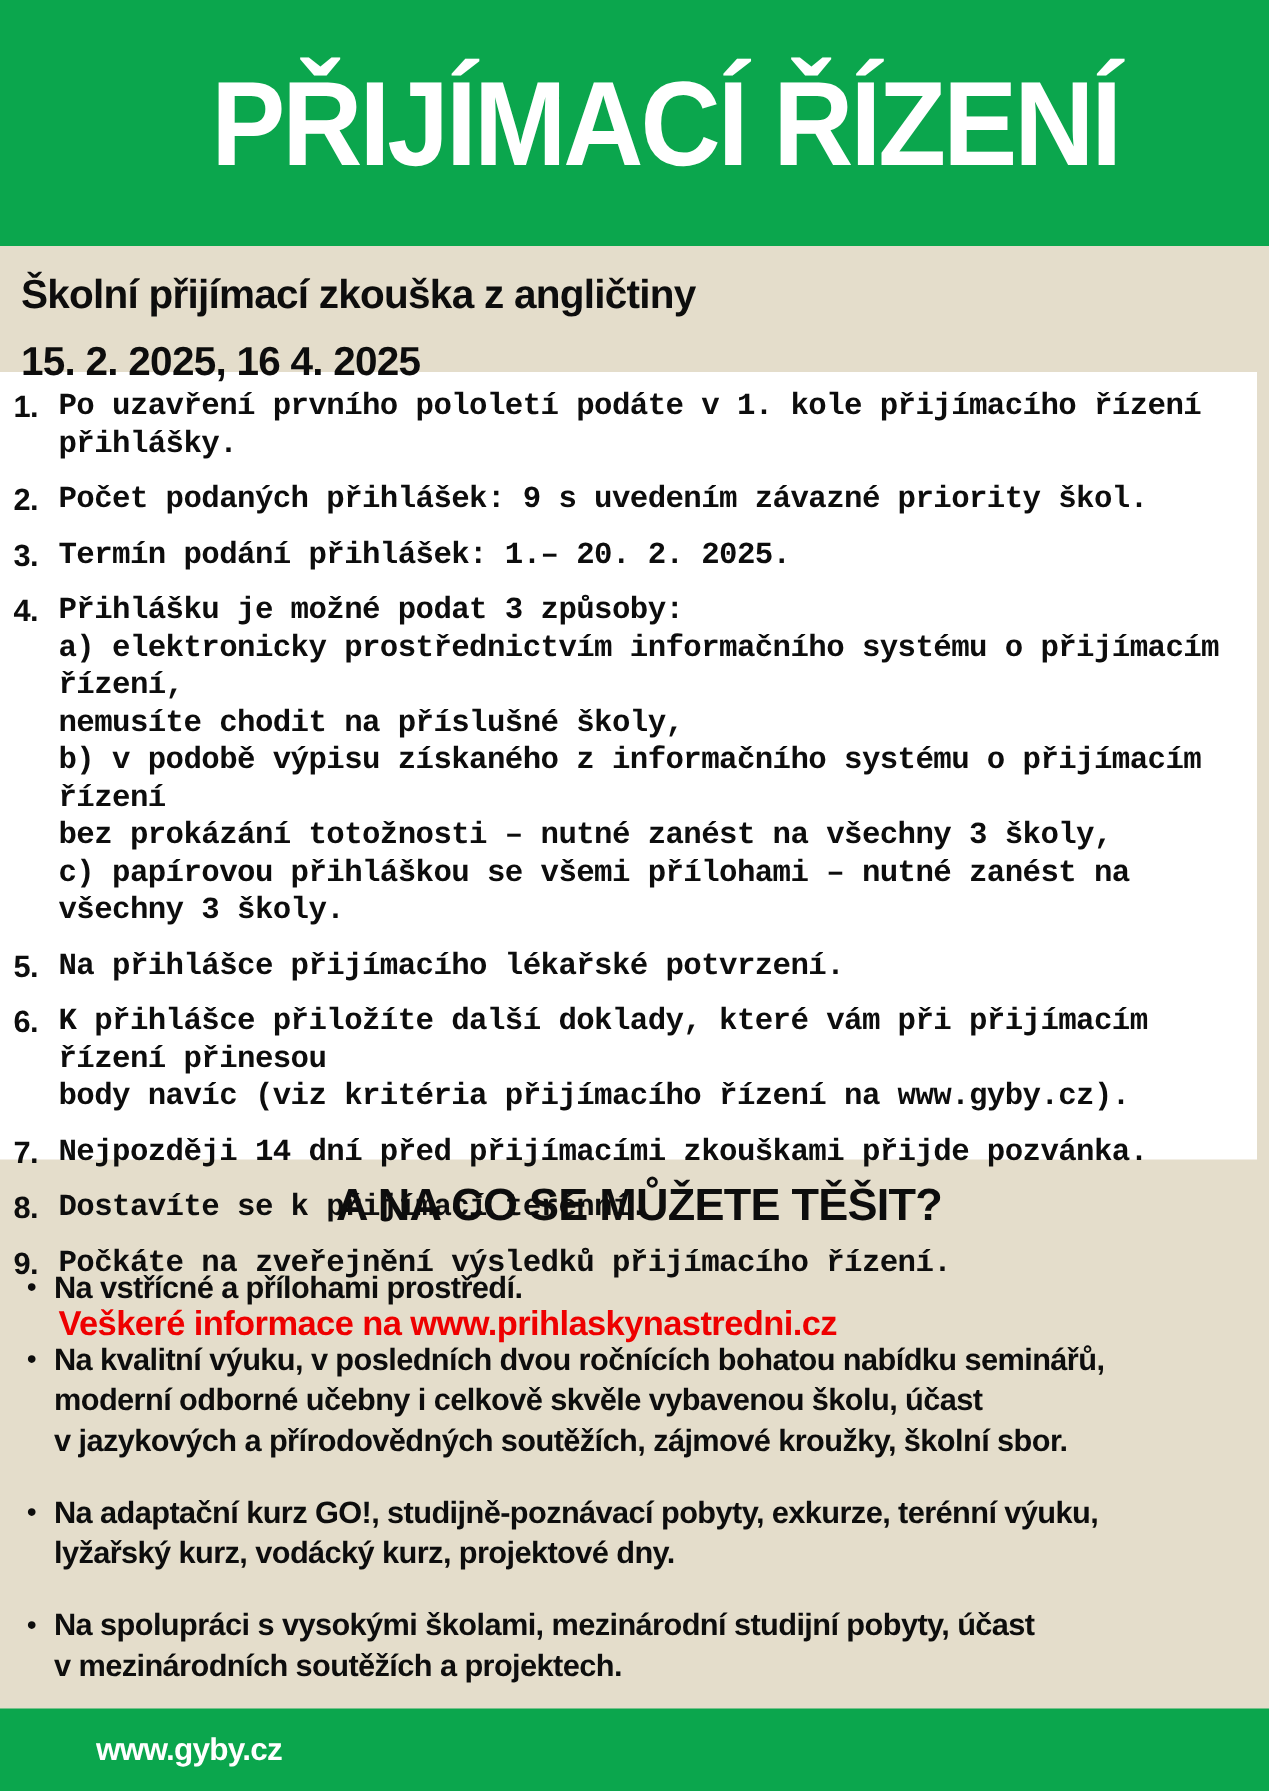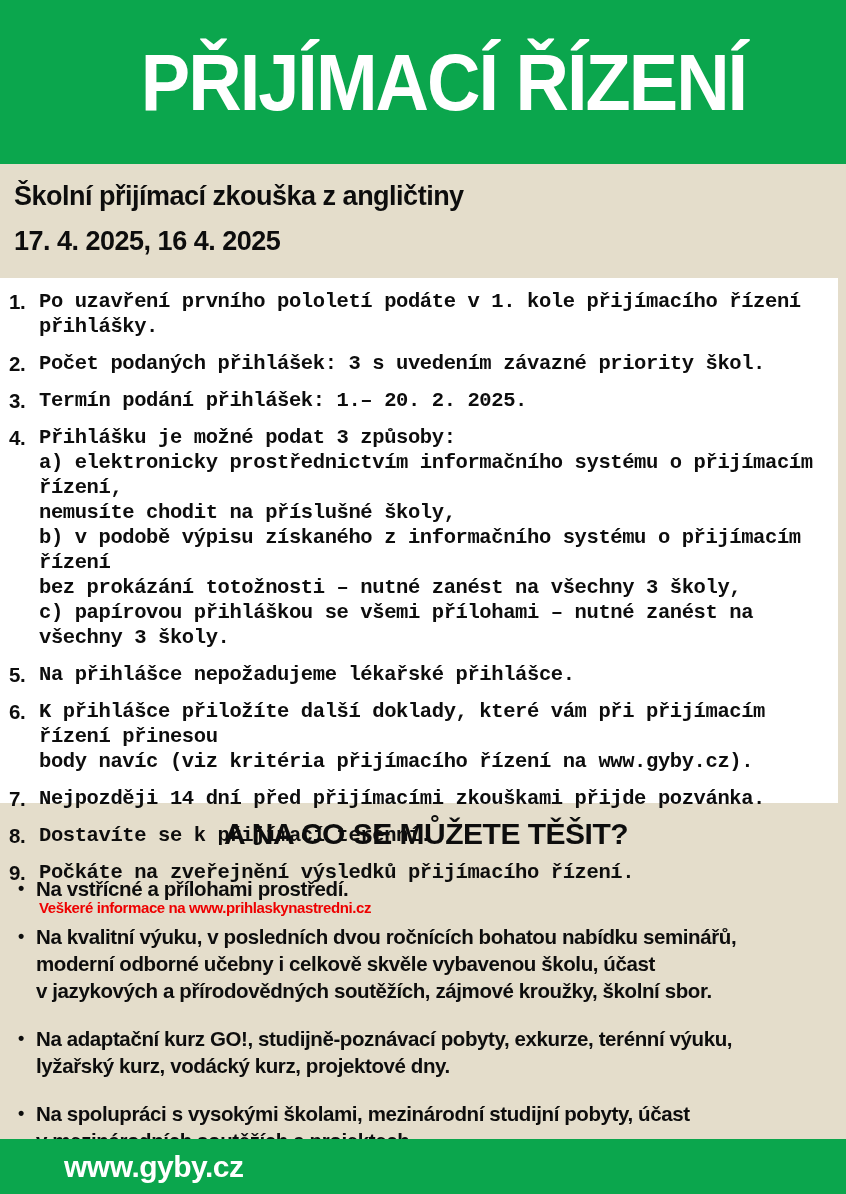--- a/index.html
+++ b/index.html
@@ -29,21 +29,21 @@
     color: #ffffff;
     font-size: 74px;
     font-weight: 700;
     letter-spacing: -2px;
     transform: scaleY(1.08);
     white-space: nowrap;
   }
 
   
   .dates {
-    height: 114px;
+    height: 84px;
     padding: 17px 0 0 14px;
   }
   .date-row {
     display: grid;
     grid-template-columns: 519px auto;
     align-items: baseline;
     height: 45px;
     font-size: 27px;
     font-weight: 700;
     letter-spacing: -0.5px;
@@ -61,21 +61,21 @@
     grid-template-columns: 30px auto;
     margin-bottom: 12px;
     font-size: 20.5px;
     font-weight: 700;
     letter-spacing: -0.4px;
     line-height: 25px;
   }
   .step-text { white-space: pre-line; font-family: Liberation Mono, monospace; }
   .info-note {
     margin: 14px 0 0 30px;
-    font-size: 15px;
+    font-size: 23px;
     font-weight: 700;
     letter-spacing: -0.4px;
     color: #ee0000;
   }
 
   
   .teaser { padding: 14px 8px 0 14px; }
   .teaser h2 {
     text-align: center;
     font-size: 30px;
@@ -101,69 +101,69 @@
     left: 0; right: 0; bottom: 0;
     height: 55px;
     background: #0ba64d;
     display: flex;
     align-items: center;
     justify-content: space-between;
     padding: 0 72px 0 64px;
   }
   .footer-band span {
     color: #ffffff;
-    font-size: 30px;
+    font-size: 21px;
     font-weight: 700;
     letter-spacing: -0.5px;
   }
 </style>
 </head>
 <body>
 
 <div class="poster">
 
   <div class="header-band">
     <h1>PŘIJÍMACÍ ŘÍZENÍ</h1>
   </div>
 
   <div class="dates">
     <div class="date-row">
       <span>Školní přijímací zkouška z angličtiny</span>
     </div>
     <div class="date-row">
-      <span>17. 4. 2025, 16 4. 2025</span>
+      <span>15. 2. 2025, 16 4. 2025</span>
     </div>
   </div>
 
   <div class="white-panel">
     <div id="steps-container">
         <div class="step">
           <span class="step-num">1.</span>
           <span class="step-text">Po uzavření prvního pololetí podáte v 1. kole přijímacího řízení přihlášky.</span>
         </div>
         <div class="step">
           <span class="step-num">2.</span>
-          <span class="step-text">Počet podaných přihlášek: 3 s uvedením závazné priority škol.</span>
+          <span class="step-text">Počet podaných přihlášek: 9 s uvedením závazné priority škol.</span>
         </div>
         <div class="step">
           <span class="step-num">3.</span>
           <span class="step-text">Termín podání přihlášek: 1.– 20. 2. 2025.</span>
         </div>
         <div class="step">
           <span class="step-num">4.</span>
           <span class="step-text">Přihlášku je možné podat 3 způsoby:
 a) elektronicky prostřednictvím informačního systému o přijímacím řízení,
 nemusíte chodit na příslušné školy,
 b) v podobě výpisu získaného z informačního systému o přijímacím řízení
 bez prokázání totožnosti – nutné zanést na všechny 3 školy,
 c) papírovou přihláškou se všemi přílohami – nutné zanést na všechny 3 školy.</span>
         </div>
         <div class="step">
           <span class="step-num">5.</span>
-          <span class="step-text">Na přihlášce nepožadujeme lékařské přihlášce.</span>
+          <span class="step-text">Na přihlášce přijímacího lékařské potvrzení.</span>
         </div>
         <div class="step">
           <span class="step-num">6.</span>
           <span class="step-text">K přihlášce přiložíte další doklady, které vám při přijímacím řízení přinesou
 body navíc (viz kritéria přijímacího řízení na www.gyby.cz).</span>
         </div>
         <div class="step">
           <span class="step-num">7.</span>
           <span class="step-text">Nejpozději 14 dní před přijímacími zkouškami přijde pozvánka.</span>
         </div>

